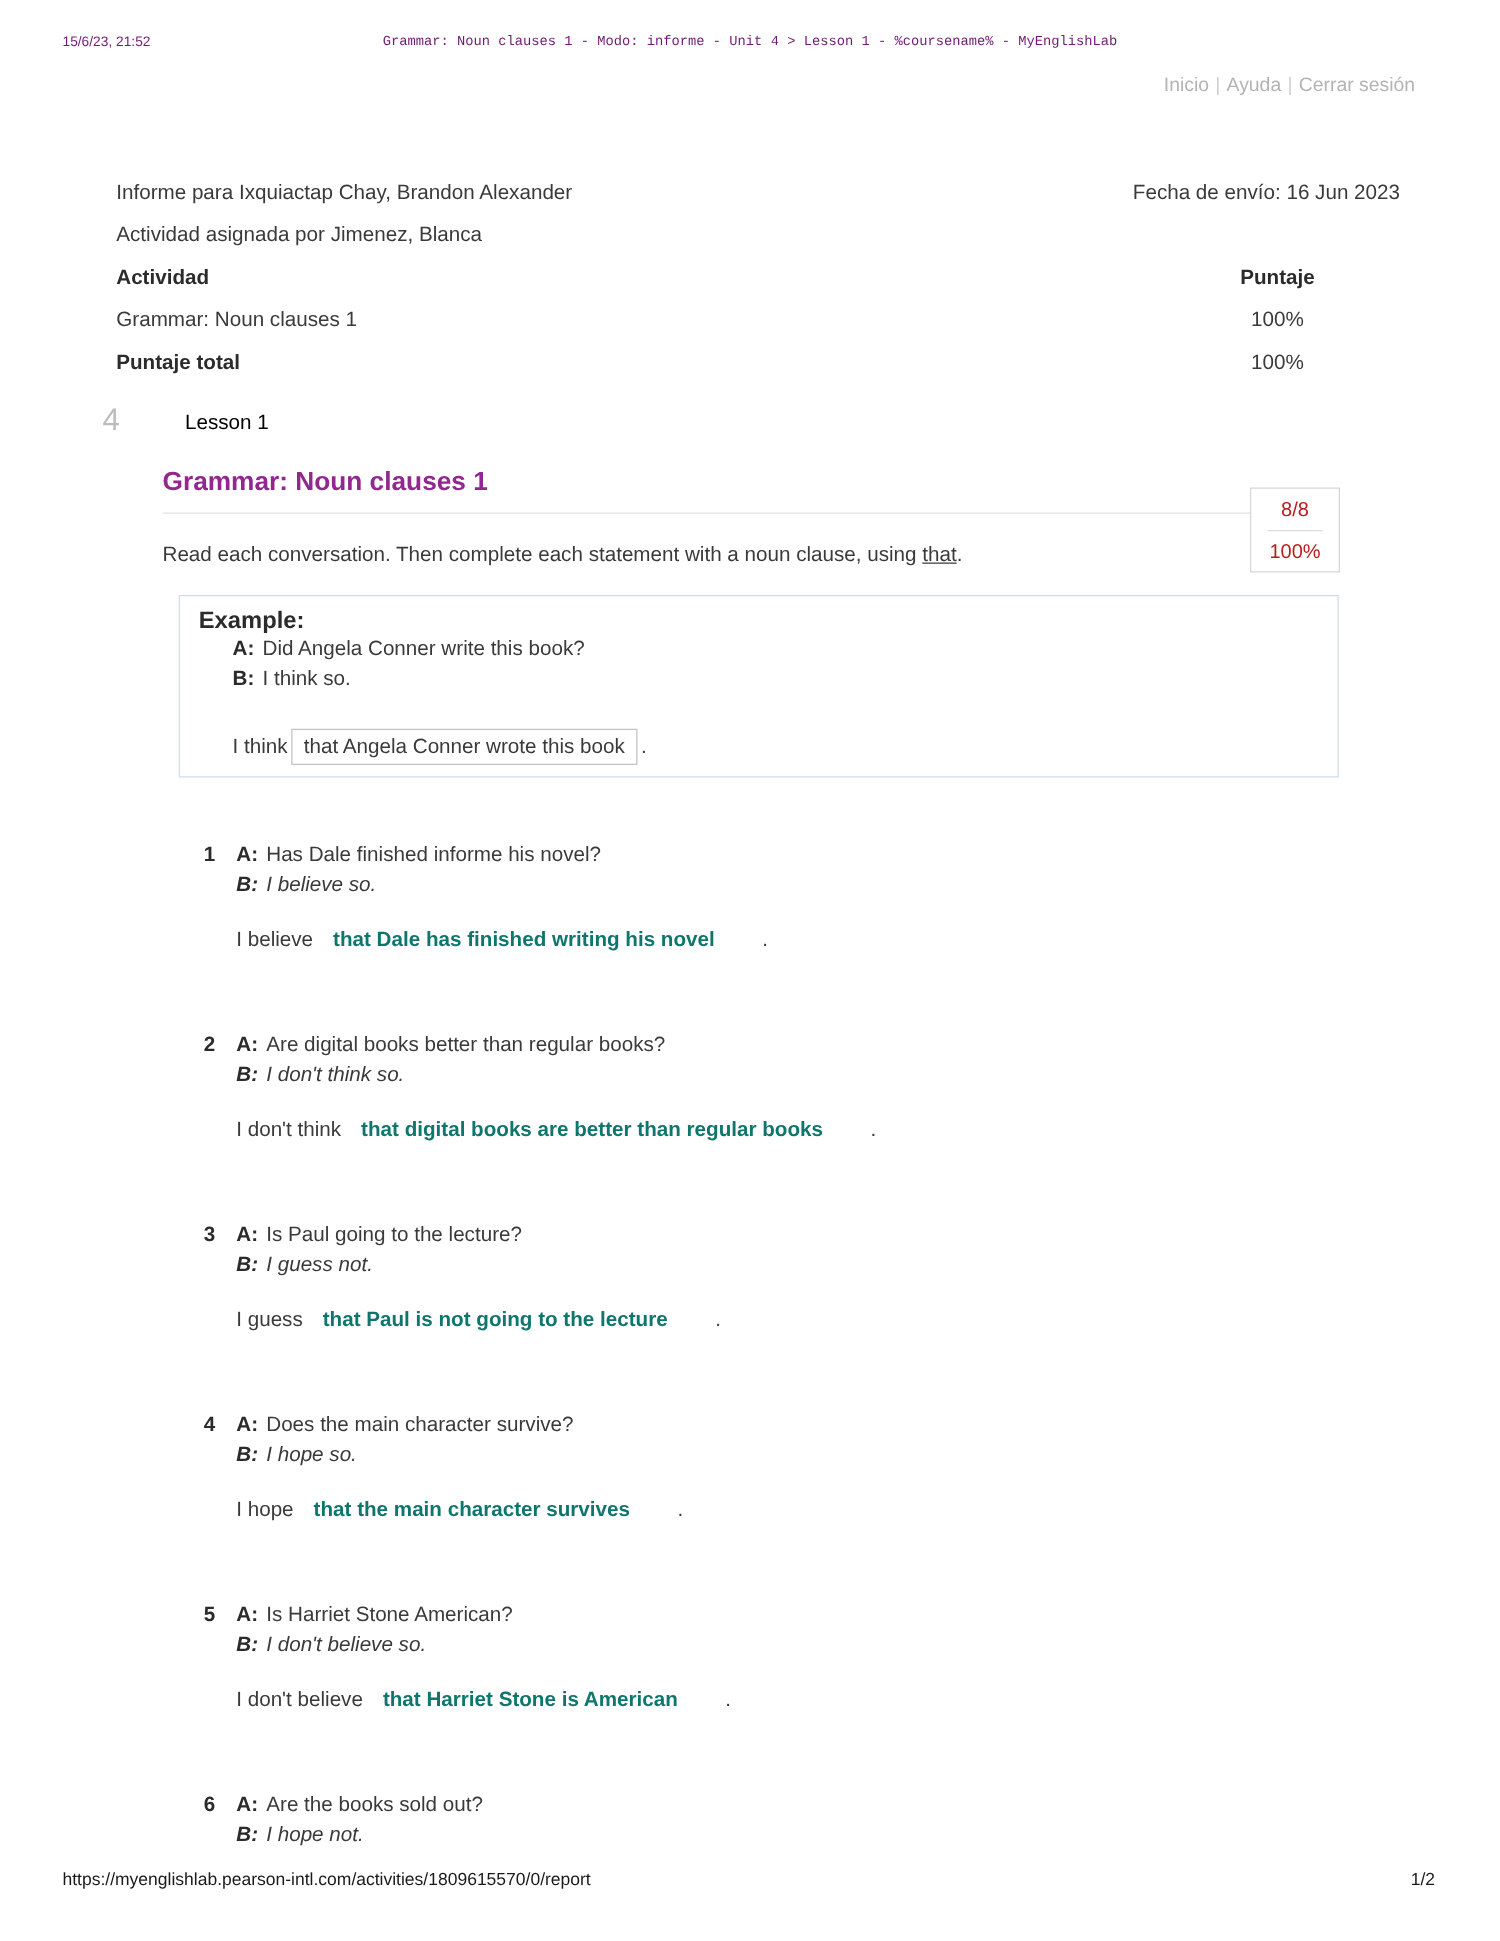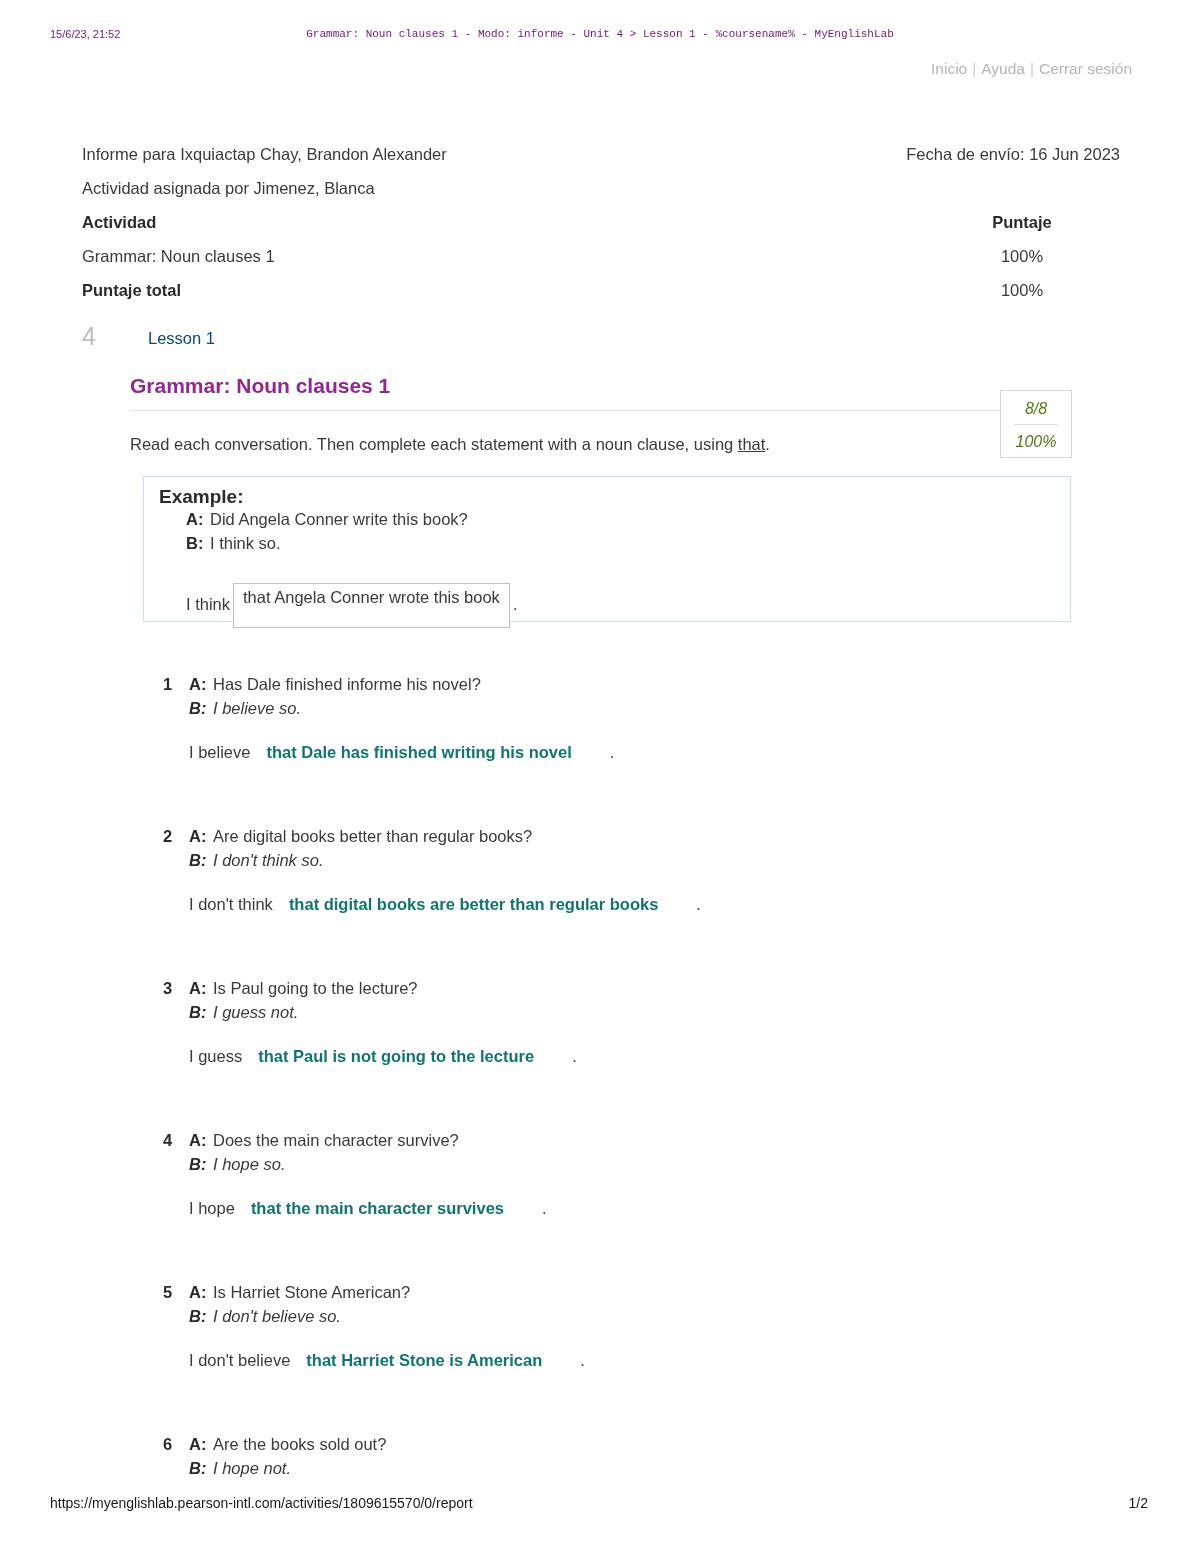--- a/index.html
+++ b/index.html
@@ -69,21 +69,21 @@
     left: 82px;
     width: 1038px;
     font-size: 16.5px;
     color: #3a3a3a;
   }
   .meta-row {
     position: relative;
     height: 34px;
     line-height: 22px;
   }
-  .meta-row .left { position: absolute; left: 0; top: 0; white-space: nowrap; }
+  .meta-row .left { position: absolute; left: 11px; top: 0; white-space: nowrap; }
   .meta-row .right { position: absolute; right: 0; top: 0; white-space: nowrap; }
   .meta-row .bold { font-weight: bold; color: #2b2b2b; }
   .meta-row .score-col {
     position: absolute;
     left: 880px;
     top: 0;
     width: 120px;
     text-align: center;
     white-space: nowrap;
   }
@@ -103,21 +103,21 @@
     top: -4px;
     font-size: 25px;
     color: #bdbdbd;
     line-height: 30px;
   }
   .unit-line .lesson-label {
     position: absolute;
     left: 66px;
     top: 2px;
     font-size: 16.5px;
-    color: #0c4a6e;
+    color: #000000;
     line-height: 22px;
   }
 
   
   .activity {
     position: absolute;
     top: 372px;
     left: 130px;
     width: 940px;
   }
@@ -146,22 +146,21 @@
   
   .score-box {
     position: absolute;
     top: 390px;
     left: 1000px;
     width: 72px;
     height: 68px;
     border: 1px solid #d6d6d6;
     background: #ffffff;
     font-size: 16px;
-    color: #4d7c0f;
-    font-style: italic;
+    color: #b91c1c;
   }
   .score-box .sb-top {
     height: 33px;
     line-height: 36px;
     text-align: center;
   }
   .score-box .sb-div {
     width: 44px;
     height: 1px;
     background: #dcdcdc;
@@ -212,21 +211,21 @@
     top: 106px;
     font-size: 16.5px;
     color: #3a3a3a;
     white-space: nowrap;
     line-height: 28px;
   }
   .ex-input {
     display: inline-block;
     border: 1px solid #c2c2c2;
     background: #ffffff;
-    padding: 3px 9px 20px 9px;
+    padding: 3px 9px 4px 9px;
     margin: 0 3px;
     font-size: 16.5px;
     color: #3a3a3a;
     line-height: 20px;
     vertical-align: middle;
   }
 
   
   .qitem {
     position: absolute;

